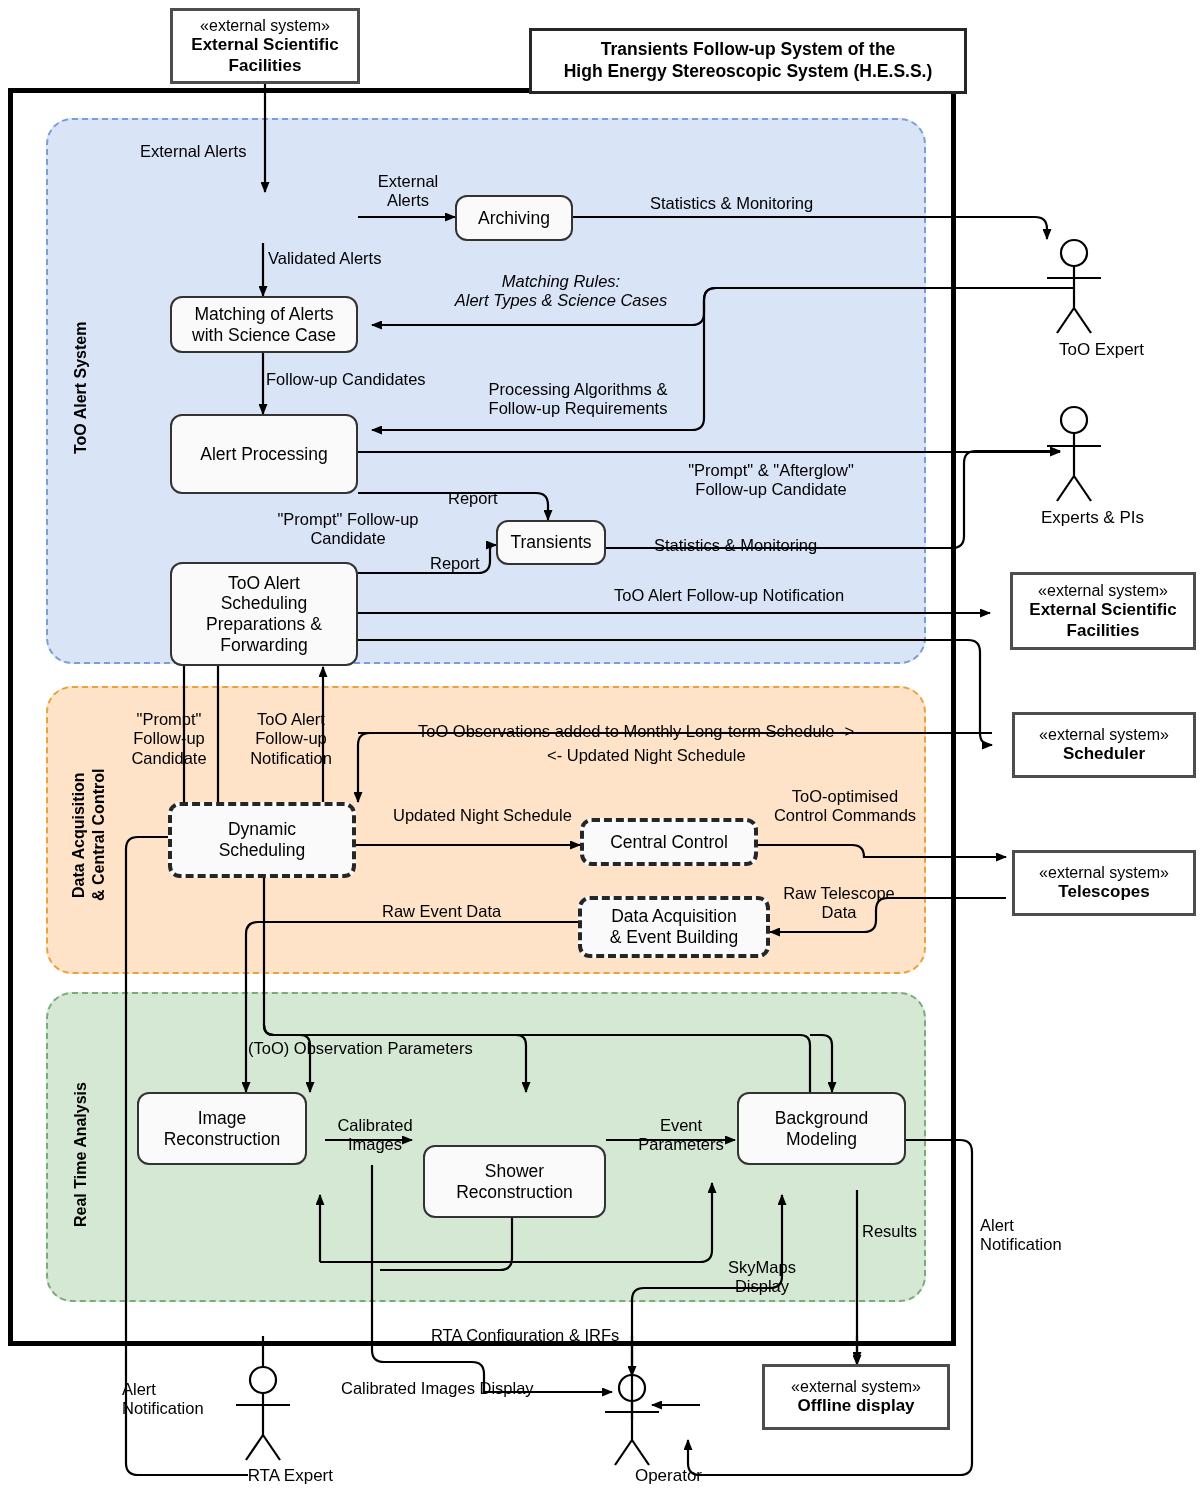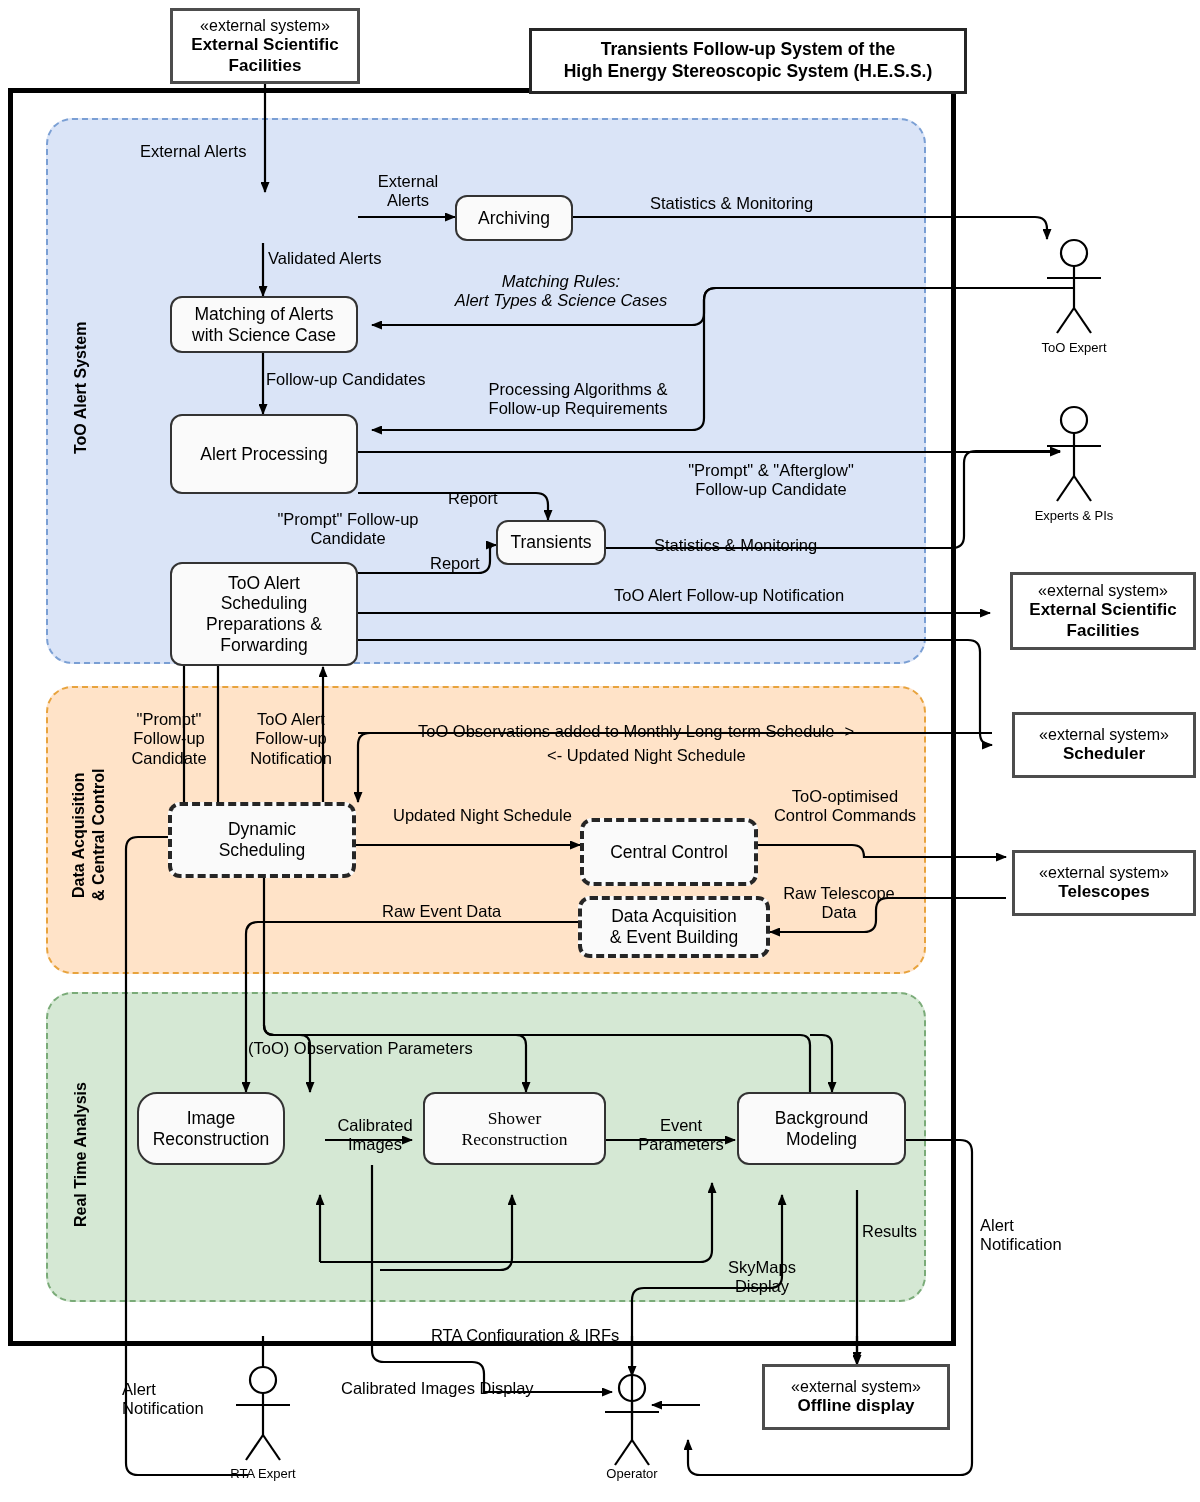--- a/index.html
+++ b/index.html
@@ -29,21 +29,21 @@
   .grp.orange{background:#ffe3c8;border:2.5px dashed #e8a33d;}
   .grp.green{background:#d5e8d4;border:2.5px dashed #7aab78;}
 
   .vlabel{position:absolute;font-weight:bold;font-size:16px;color:#000;
           writing-mode:vertical-rl;transform:rotate(180deg);white-space:nowrap;
           text-align:center;}
 
   
   .elbl{position:absolute;font-size:16.5px;color:#000;line-height:1.18;white-space:pre;}
   .elbl.c{text-align:center;}
-  .actorlbl{position:absolute;font-size:13px;text-align:center;white-space:nowrap;}
+  .actorlbl{position:absolute;font-size:17px;text-align:right;white-space:nowrap;}
 </style>
 </head>
 <body>
 
 <div id="stage">
 
   <div class="sysbox" style="left:8px;top:88px;width:938px;height:1248px;"></div>
 
   <div class="grp blue" style="left:46px;top:118px;width:880px;height:546px;"></div>
   <div class="grp orange" style="left:46px;top:686px;width:880px;height:288px;"></div>
@@ -159,29 +159,29 @@
   <div class="node proc" style="left:496px;top:520px;width:110px;height:45px;">Transients</div>
 
   <div class="node proc" style="left:170px;top:562px;width:188px;height:104px;white-space:pre;">ToO Alert
 Scheduling
 Preparations &amp;
 Forwarding</div>
 
   <div class="node proc dashed" style="left:168px;top:802px;width:188px;height:76px;white-space:pre;">Dynamic
 Scheduling</div>
 
-  <div class="node proc dashed" style="left:580px;top:818px;width:178px;height:68px;">Central Control</div>
+  <div class="node proc dashed" style="left:580px;top:818px;width:178px;height:48px;">Central Control</div>
 
   <div class="node proc dashed" style="left:578px;top:896px;width:192px;height:62px;white-space:pre;">Data Acquisition
 &amp; Event Building</div>
 
-  <div class="node proc" style="left:137px;top:1092px;width:148px;height:73px;white-space:pre;border-radius:20px;">Image
+  <div class="node proc" style="left:137px;top:1092px;width:170px;height:73px;white-space:pre;">Image
 Reconstruction</div>
 
-  <div class="node proc" style="left:423px;top:1092px;width:183px;height:73px;white-space:pre;font-family:Liberation Serif, serif;">Shower
+  <div class="node proc" style="left:423px;top:1145px;width:183px;height:73px;white-space:pre;">Shower
 Reconstruction</div>
 
   <div class="node proc" style="left:737px;top:1092px;width:169px;height:73px;white-space:pre;">Background
 Modeling</div>
 
   <div class="node ext" style="left:1010px;top:572px;width:186px;height:78px;">
     <div class="st">«external system»</div>
     <div class="nm">External Scientific</div>
     <div class="nm">Facilities</div>
   </div>

